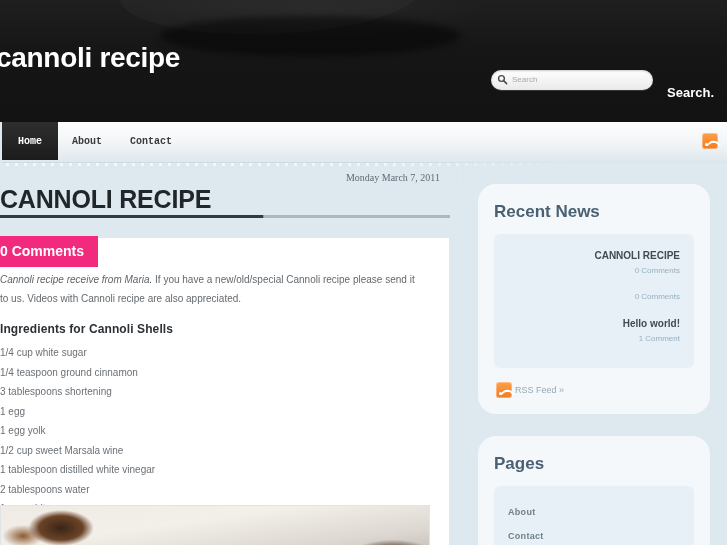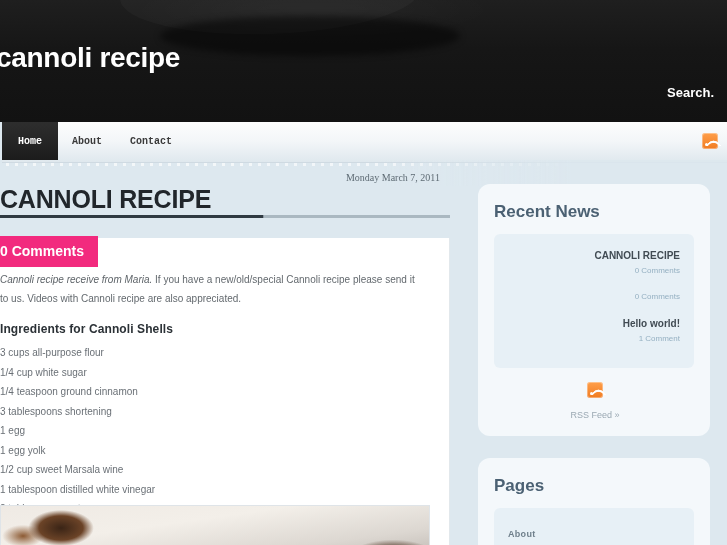--- a/index.html
+++ b/index.html
@@ -321,21 +321,21 @@
 
   
   .sidebar {
     position: absolute;
     left: 478px;
     top: 184px;
     width: 232px;
   }
   .widget {
     background: #f4f8fb;
-    border-radius: 12px;
+    border-radius: 18px;
     padding: 18px 16px 16px 16px;
     margin-bottom: 22px;
   }
   .widget-title {
     font-size: 17px;
     font-weight: bold;
     color: #4b6173;
     margin-bottom: 12px;
   }
   .widget-inner {
@@ -355,24 +355,23 @@
   .news-meta {
     font-size: 8px;
     color: #95b0c2;
     line-height: 14px;
     margin-top: 1px;
   }
 
   .rss-row {
     display: flex;
     align-items: center;
-    gap: 12px;
+    gap: 3px;
     margin-top: 14px;
     padding-left: 2px;
-    flex-direction: column;
   }
   .rss-row .label {
     font-size: 9px;
     color: #9aa8b2;
   }
 
   .pages-list { list-style: none; }
   .pages-list li {
     font-size: 9px;
     font-weight: bold;
@@ -384,20 +383,27 @@
 </head>
 <body>
 
 <div class="header">
   <div class="header-glow"></div>
   <div class="header-glow2"></div>
 
   <div class="site-title">cannoli recipe</div>
 
   <div class="search-wrap">
+    <div class="search-box">
+      <svg class="search-icon" viewBox="0 0 16 16">
+        <circle cx="6.5" cy="6.5" r="4.2" fill="none" stroke="#4a4a4a" stroke-width="2"></circle>
+        <line x1="9.6" y1="9.6" x2="14" y2="14" stroke="#4a4a4a" stroke-width="2.2" stroke-linecap="round"></line>
+      </svg>
+      <input class="search-input" type="text" placeholder="Search" style="">
+    </div>
     <div class="search-label">Search.</div>
   </div>
 </div>
 
 <div class="navbar">
   <ul class="nav-items">
     <li class="nav-item active">Home</li>
     <li class="nav-item">About</li>
     <li class="nav-item">Contact</li>
   </ul>
@@ -418,21 +424,20 @@
   <div class="comments-badge">0 Comments</div>
 
   <div class="post-inner">
     <p class="post-intro">
       <em>Cannoli recipe receive from Maria.</em><span> If you have a new/old/special Cannoli recipe please send it to us. Videos with Cannoli recipe are also appreciated.</span>
     </p>
 
     <div class="ing-heading">Ingredients for Cannoli Shells</div>
 
     <ul class="ing-list">
-      <li>3 cups all-purpose flour</li>
       <li>1/4 cup white sugar</li>
       <li>1/4 teaspoon ground cinnamon</li>
       <li>3 tablespoons shortening</li>
       <li>1 egg</li>
       <li>1 egg yolk</li>
       <li>1/2 cup sweet Marsala wine</li>
       <li>1 tablespoon distilled white vinegar</li>
       <li>2 tablespoons water</li>
       <li>1 egg white</li>
       <li>1 quart oil for frying, or as needed</li>

